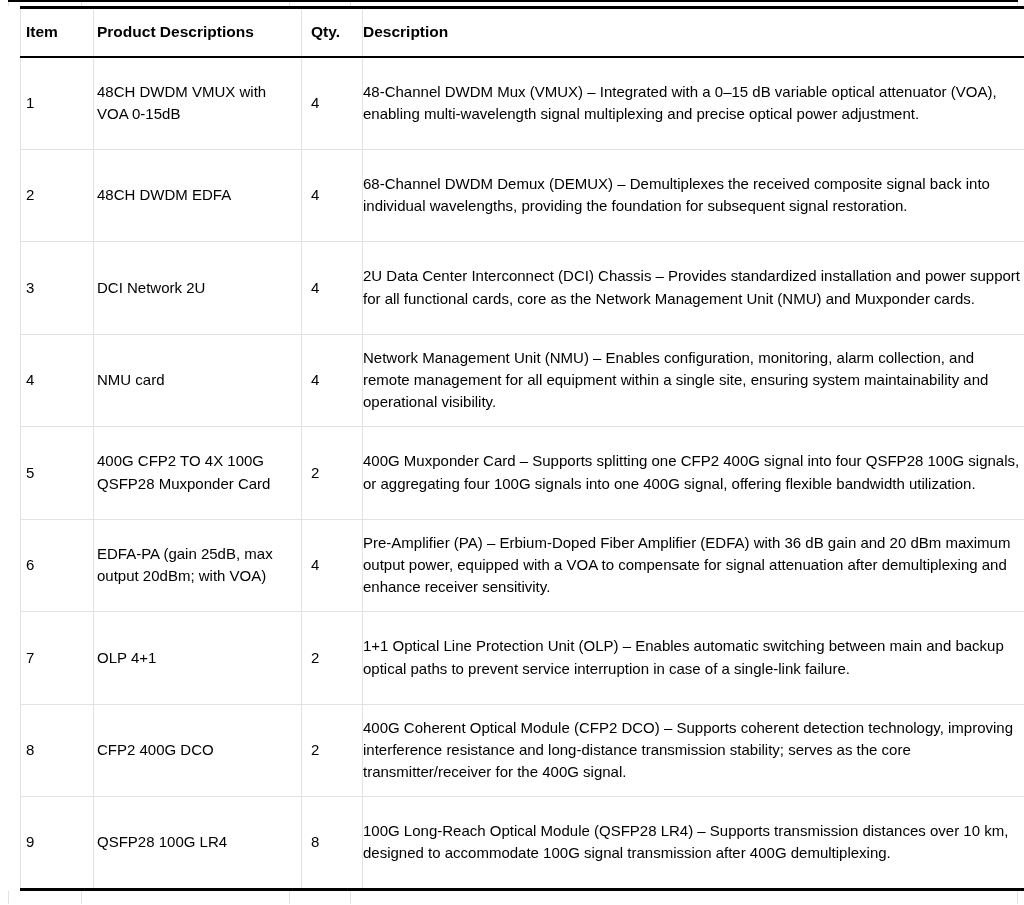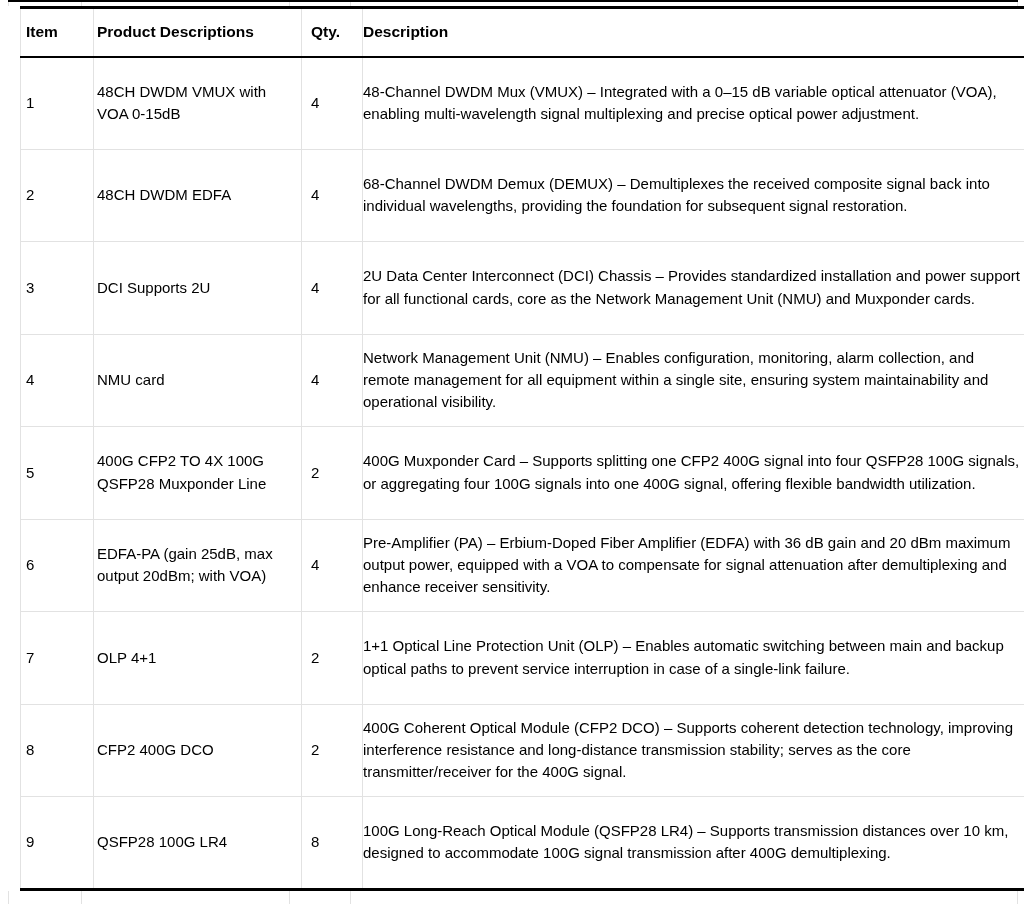--- a/index.html
+++ b/index.html
@@ -98,35 +98,35 @@
 
   <tr>
     <td class="col-item">2</td>
     <td class="col-product">48CH DWDM EDFA</td>
     <td class="col-qty">4</td>
     <td class="col-desc">68-Channel DWDM Demux (DEMUX) – Demultiplexes the received composite signal back into individual wavelengths, providing the foundation for subsequent signal restoration.</td>
   </tr>
 
   <tr>
     <td class="col-item">3</td>
-    <td class="col-product">DCI Supports 2U</td>
+    <td class="col-product">DCI Network 2U</td>
     <td class="col-qty">4</td>
     <td class="col-desc">2U Data Center Interconnect (DCI) Chassis – Provides standardized installation and power support for all functional cards, core as the Network Management Unit (NMU) and Muxponder cards.</td>
   </tr>
 
   <tr>
     <td class="col-item">4</td>
     <td class="col-product">NMU card</td>
     <td class="col-qty">4</td>
     <td class="col-desc">Network Management Unit (NMU) – Enables configuration, monitoring, alarm collection, and remote management for all equipment within a single site, ensuring system maintainability and operational visibility.</td>
   </tr>
 
   <tr>
     <td class="col-item">5</td>
-    <td class="col-product">400G CFP2 TO 4X 100G QSFP28 Muxponder Line</td>
+    <td class="col-product">400G CFP2 TO 4X 100G QSFP28 Muxponder Card</td>
     <td class="col-qty">2</td>
     <td class="col-desc">400G Muxponder Card – Supports splitting one CFP2 400G signal into four QSFP28 100G signals, or aggregating four 100G signals into one 400G signal, offering flexible bandwidth utilization.</td>
   </tr>
 
   <tr>
     <td class="col-item">6</td>
     <td class="col-product">EDFA-PA (gain 25dB, max output 20dBm; with VOA)</td>
     <td class="col-qty">4</td>
     <td class="col-desc">Pre-Amplifier (PA) – Erbium-Doped Fiber Amplifier (EDFA) with 36 dB gain and 20 dBm maximum output power, equipped with a VOA to compensate for signal attenuation after demultiplexing and enhance receiver sensitivity.</td>
   </tr>

